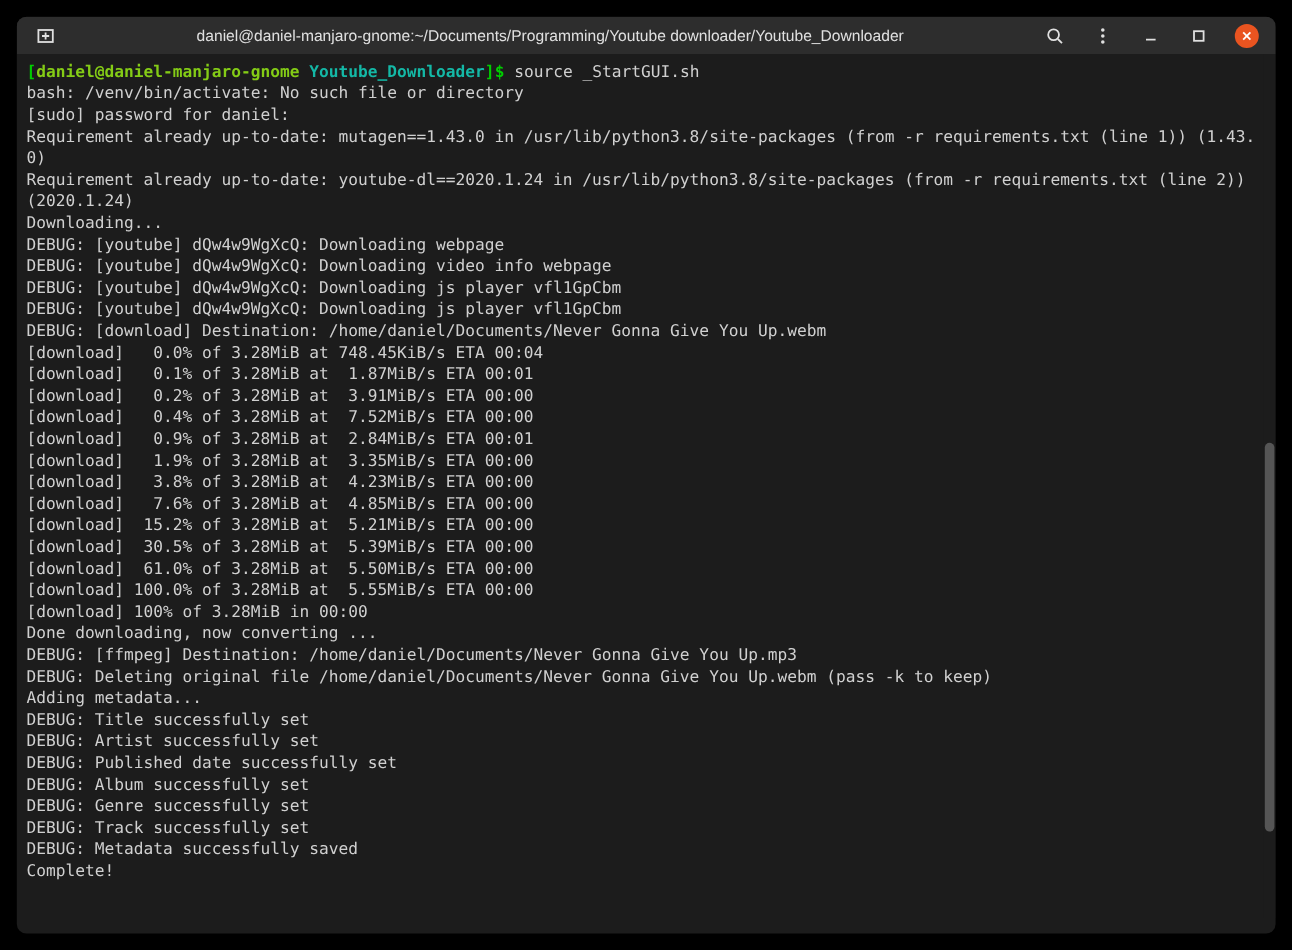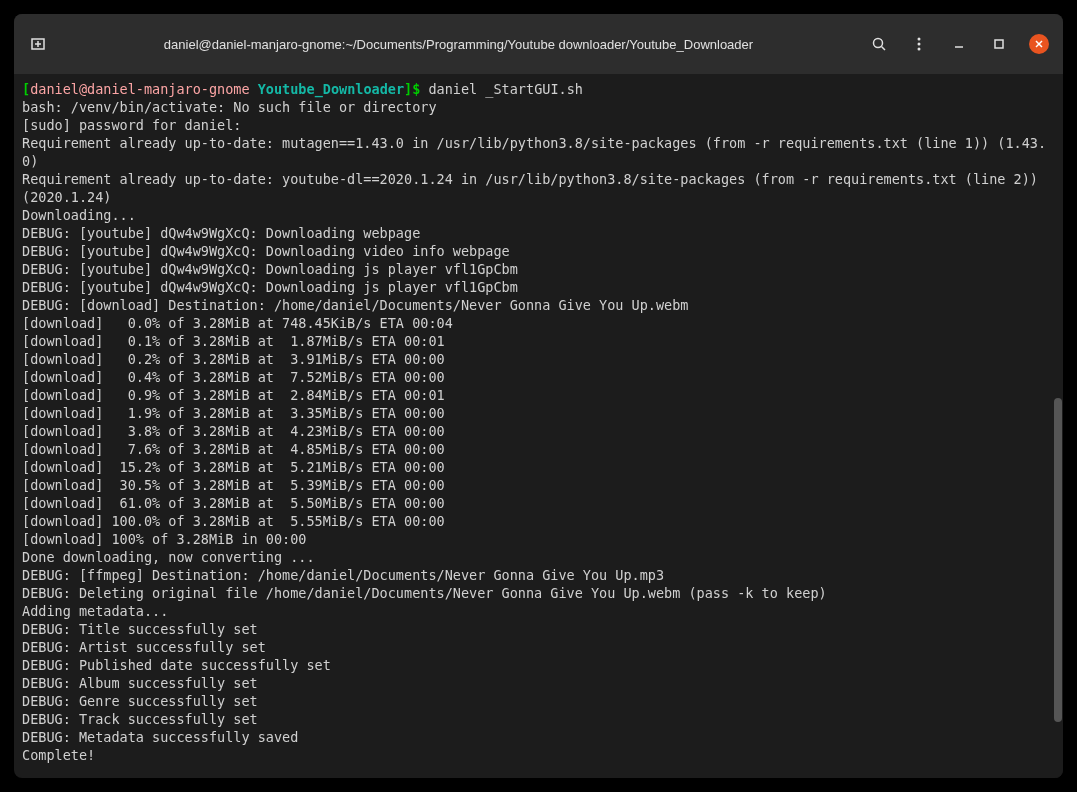--- a/index.html
+++ b/index.html
@@ -19,21 +19,21 @@
       top: 14px;
       left: 14px;
       width: 1049px;
       height: 764px;
       background: #1c1c1c;
       border-radius: 8px;
       overflow: hidden;
       box-shadow: 0 4px 20px rgba(0,0,0,0.5);
     }
     .titlebar {
-      height: 60px;
+      height: 31px;
       background: #2d2d2d;
       display: flex;
       align-items: center;
       padding: 4px 8px;
       gap: 8px;
       justify-content: center;
     }
     .titlebar-icon {
       width: 32px;
       height: 32px;
@@ -82,22 +82,22 @@
       overflow: hidden;
       position: relative;
       white-space: pre-wrap;
       word-break: break-all;
     }
     .prompt-bracket {
       color: #00cd00;
       font-weight: bold;
     }
     .prompt-user {
-      color: #fca5a5;
-      font-weight: normal;
+      color: #84cc16;
+      font-weight: bold;
     }
     .prompt-path {
       color: #14b8a6;
       font-weight: bold;
     }
     .prompt-dollar {
       color: #00cd00;
       font-weight: bold;
     }
     .command {
@@ -159,21 +159,21 @@
     </div>
     <div style="width:32px;display:flex;align-items:center;justify-content:center">
       <div class="close-button">
         <svg width="10" height="10" viewBox="0 0 10 10">
           <line x1="2" y1="2" x2="8" y2="8" stroke="#fff" stroke-width="1.5"></line>
           <line x1="8" y1="2" x2="2" y2="8" stroke="#fff" stroke-width="1.5"></line>
         </svg>
       </div>
     </div>
   </div>
-  <div class="terminal-body"><span class="prompt-bracket">[</span><span class="prompt-user">daniel@daniel-manjaro-gnome</span> <span class="prompt-path">Youtube_Downloader</span><span class="prompt-bracket">]</span><span class="prompt-dollar">$</span> <span class="command">daniel _StartGUI.sh</span>
+  <div class="terminal-body"><span class="prompt-bracket">[</span><span class="prompt-user">daniel@daniel-manjaro-gnome</span> <span class="prompt-path">Youtube_Downloader</span><span class="prompt-bracket">]</span><span class="prompt-dollar">$</span> <span class="command">source _StartGUI.sh</span>
 <span id="output-lines">bash: /venv/bin/activate: No such file or directory
 [sudo] password for daniel:
 Requirement already up-to-date: mutagen==1.43.0 in /usr/lib/python3.8/site-packages (from -r requirements.txt (line 1)) (1.43.0)
 Requirement already up-to-date: youtube-dl==2020.1.24 in /usr/lib/python3.8/site-packages (from -r requirements.txt (line 2)) (2020.1.24)
 Downloading...
 DEBUG: [youtube] dQw4w9WgXcQ: Downloading webpage
 DEBUG: [youtube] dQw4w9WgXcQ: Downloading video info webpage
 DEBUG: [youtube] dQw4w9WgXcQ: Downloading js player vfl1GpCbm
 DEBUG: [youtube] dQw4w9WgXcQ: Downloading js player vfl1GpCbm
 DEBUG: [download] Destination: /home/daniel/Documents/Never Gonna Give You Up.webm

